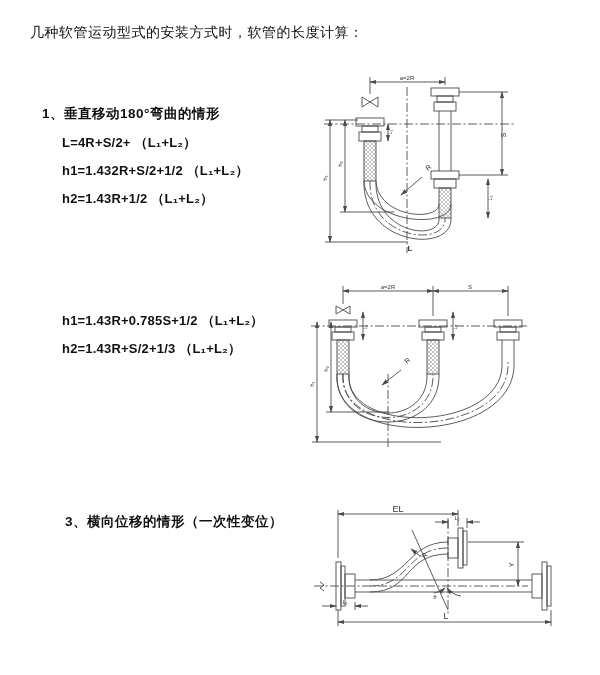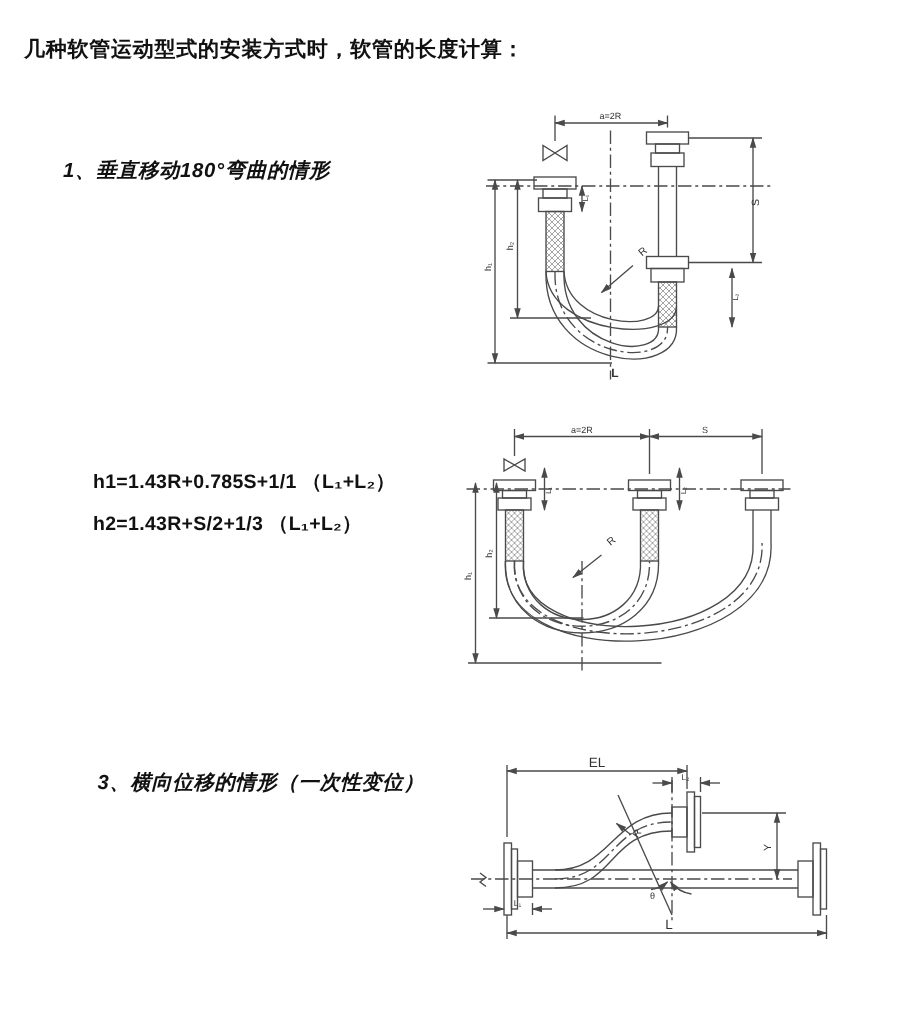--- a/index.html
+++ b/index.html
@@ -2,46 +2,51 @@
 <html><head>
 <meta charset="utf-8">
 <style>
   html,body{margin:0;padding:0;}
   body{
     width:600px;height:675px;background:#ffffff;position:relative;
     font-family:"Liberation Sans","DejaVu Sans",sans-serif;color:#111;
     overflow:hidden;
   }
   .abs{position:absolute;}
-  .page-title{left:16px;top:24px;font-size:14px;font-weight:bold;letter-spacing:.5px;}
+  .page-title{left:30px;top:24px;font-size:14px;font-weight:normal;letter-spacing:.5px;}
   .section{width:270px;}
   .sec1{left:42px;top:106px;}
   .sec2{left:42px;top:300px;}
   .sec3{left:42px;top:514px;margin-left:23px;}
-  .sec-heading{font-size:13.5px;font-weight:bold;letter-spacing:.5px;line-height:16px;font-style:italic;}
+  .sec-heading{font-size:13.5px;font-weight:bold;letter-spacing:.5px;line-height:16px;}
   .formulas{margin-left:20px;}
   .formula{font-size:13px;font-weight:bold;line-height:15px;margin-top:13px;white-space:nowrap;letter-spacing:.2px;}
   .d1{left:312px;top:72px;}
   .d2{left:303px;top:282px;}
   .d3{left:308px;top:502px;}
   svg{display:block;}
   svg text{fill:#333;stroke:none;font-family:"Liberation Sans","DejaVu Sans",sans-serif;}
 </style>
 </head>
 <body>
 
 <div class="abs page-title">几种软管运动型式的安装方式时，软管的长度计算：</div>
 
 <div class="abs section sec1">
   <div class="sec-heading">1、垂直移动180°弯曲的情形</div>
+  <div class="formulas">
+    <div class="formula">L=4R+S/2+ （L₁+L₂）</div>
+    <div class="formula">h1=1.432R+S/2+1/2 （L₁+L₂）</div>
+    <div class="formula">h2=1.43R+1/2 （L₁+L₂）</div>
+  </div>
 </div>
 
 <div class="abs section sec2">
   <div class="formulas">
-    <div class="formula">h1=1.43R+0.785S+1/1 （L₁+L₂）</div>
+    <div class="formula">h1=1.43R+0.785S+1/2 （L₁+L₂）</div>
     <div class="formula">h2=1.43R+S/2+1/3 （L₁+L₂）</div>
   </div>
 </div>
 
 <div class="abs section sec3">
   <div class="sec-heading">3、横向位移的情形（一次性变位）</div>
 </div>
 
 <div class="abs d1">
 <svg width="280" height="185" viewBox="0 0 280 185">

